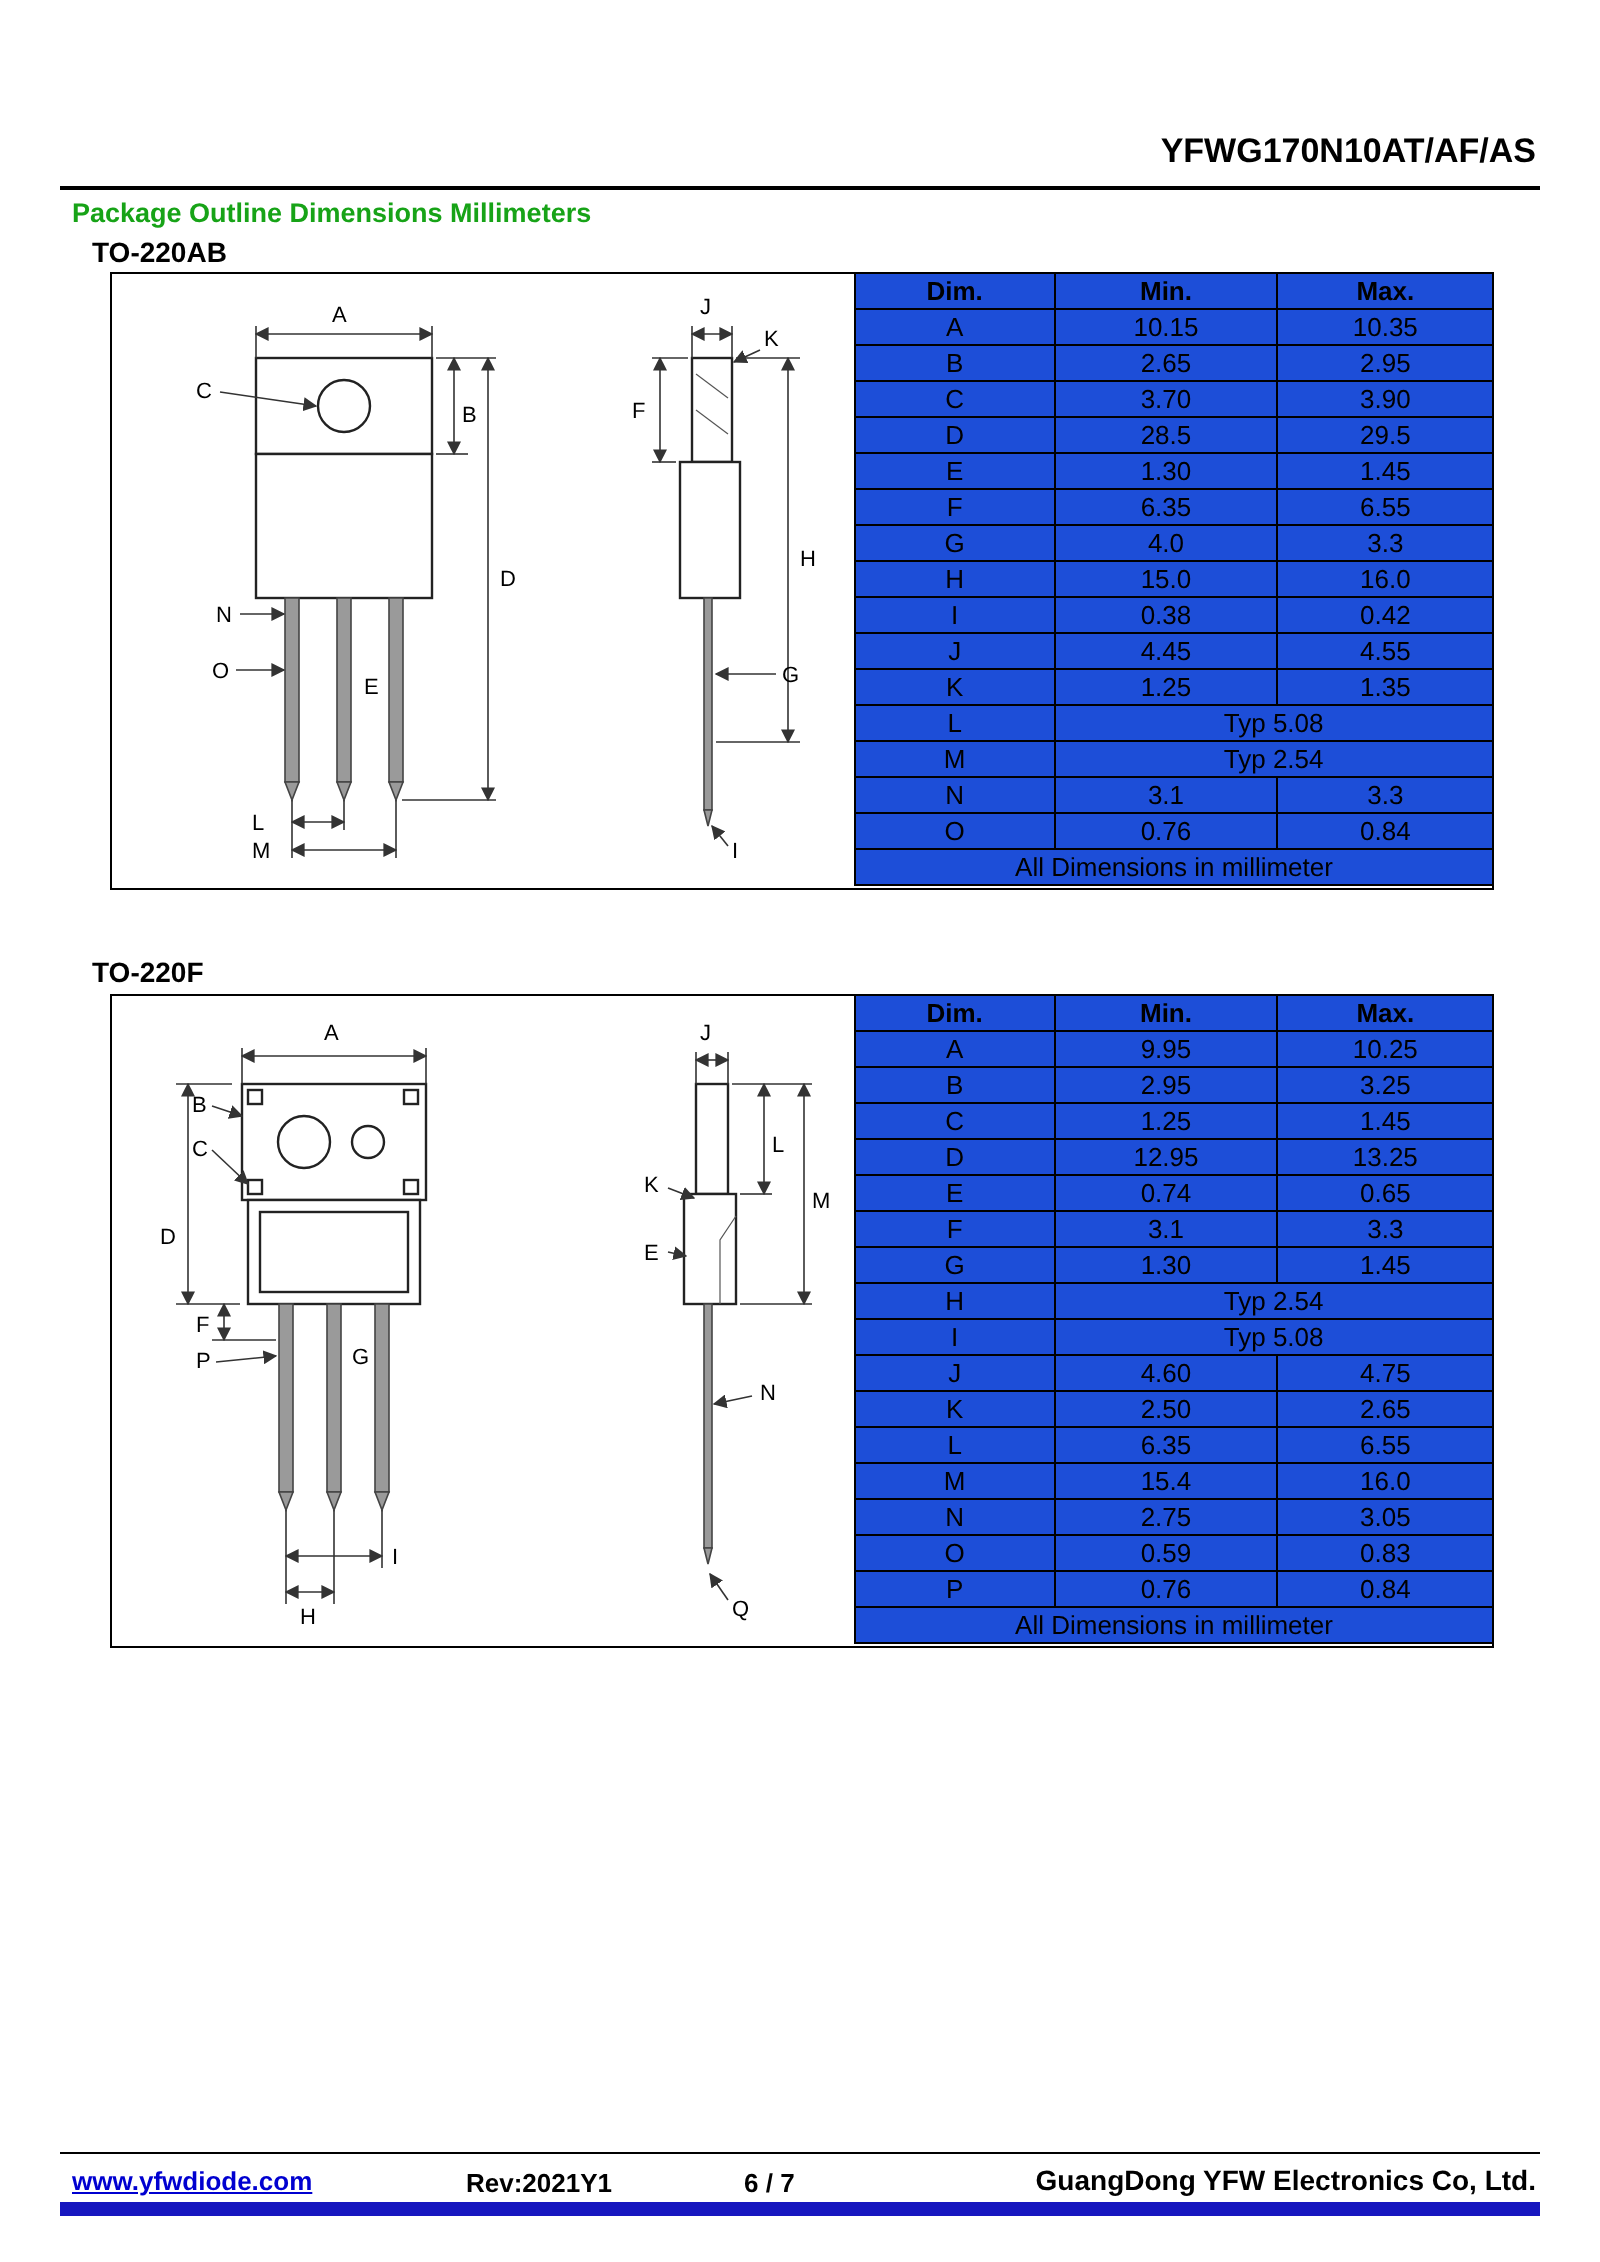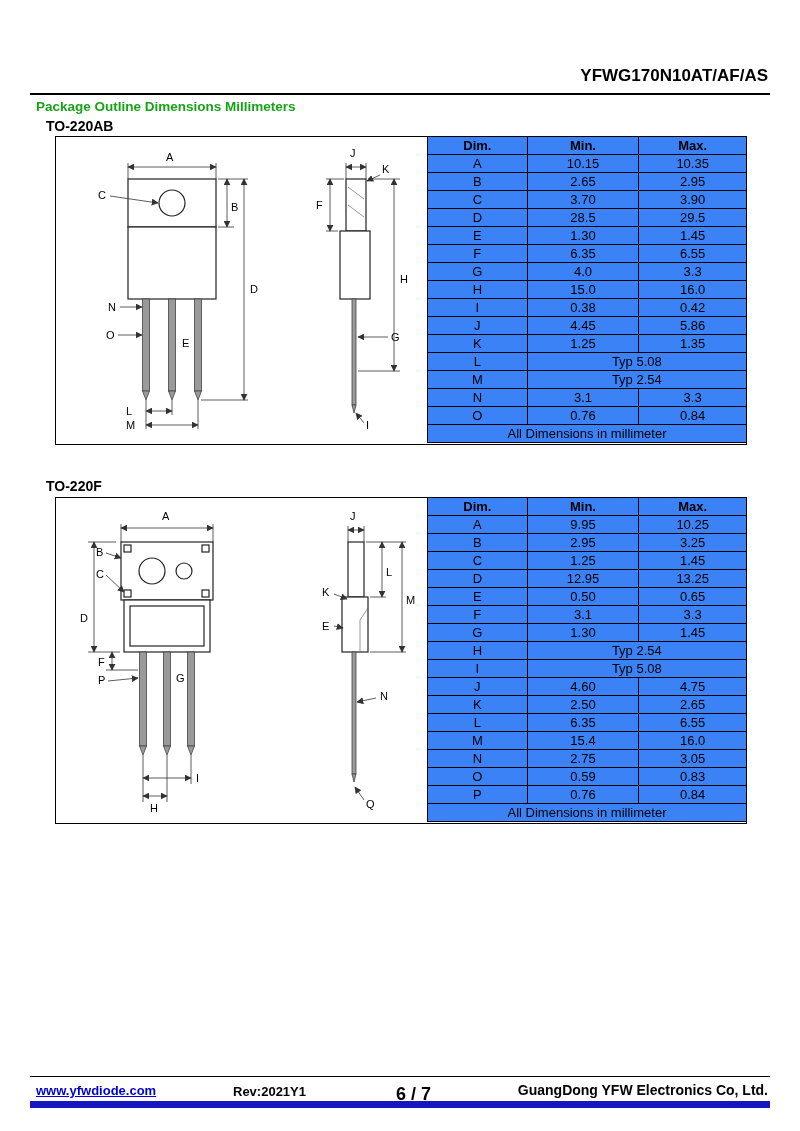--- a/index.html
+++ b/index.html
@@ -30,31 +30,31 @@
   #fig-ab-side{position:absolute;left:232px;top:4px;}
   #fig-f-front{position:absolute;left:10px;top:2px;}
   #fig-f-side{position:absolute;left:230px;top:2px;}
   .part{fill:#fff;stroke:#222;stroke-width:1.2;}
   .lead{fill:#9a9a9a;stroke:#444;stroke-width:0.8;}
   .dim,.ext{stroke:#333;stroke-width:0.8;fill:none;}
   .thin{stroke:#555;stroke-width:0.6;fill:none;}
   .dim-label{font-family:"Liberation Sans",sans-serif;font-size:11px;fill:#000;}
 
   
-  .dim-table{position:absolute;top:-1px;right:-1px;width:320px;border-collapse:collapse;background:#3b82f6;}
+  .dim-table{position:absolute;top:-1px;right:-1px;width:320px;border-collapse:collapse;background:#1d4ed8;}
   .dim-table th,.dim-table td{border:1px solid #000;font-size:13px;text-align:center;
        height:17px;line-height:17px;padding:0 2px;}
   .dim-table th{font-weight:bold;}
 
   
   .footer-rule{position:absolute;left:30px;top:1076px;width:740px;border-top:1px solid #000;}
   .f-web{position:absolute;left:36px;top:1083px;font-size:13px;font-weight:bold;
          color:var(--link,#0000d0);text-decoration:underline;cursor:pointer;}
   .f-rev{position:absolute;left:233px;top:1084px;font-size:13px;font-weight:bold;}
-  .f-page{position:absolute;left:396px;top:1084px;font-size:18px;font-weight:bold;}
+  .f-page{position:absolute;left:372px;top:1084px;font-size:13px;font-weight:bold;}
   .f-co{position:absolute;right:32px;top:1082px;font-size:14px;font-weight:bold;}
   .footer-bar{position:absolute;left:30px;top:1101px;width:740px;height:7px;
               background:var(--blue,#1717bf);}
 </style>
 </head>
 <body>
 
 <div class="page">
 
   <svg width="0" height="0" style="position:absolute" aria-hidden="true">
@@ -198,21 +198,21 @@
             <td>16.0</td>
           </tr>
           <tr>
             <td>I</td>
             <td>0.38</td>
             <td>0.42</td>
           </tr>
           <tr>
             <td>J</td>
             <td>4.45</td>
-            <td>5.86</td>
+            <td>4.55</td>
           </tr>
           <tr>
             <td>K</td>
             <td>1.25</td>
             <td>1.35</td>
           </tr>
           <tr>
             <td>L</td>
             <td colspan="2">Typ 5.08</td>
           </tr>
@@ -346,21 +346,21 @@
             <td>1.25</td>
             <td>1.45</td>
           </tr>
           <tr>
             <td>D</td>
             <td>12.95</td>
             <td>13.25</td>
           </tr>
           <tr>
             <td>E</td>
-            <td>0.50</td>
+            <td>0.74</td>
             <td>0.65</td>
           </tr>
           <tr>
             <td>F</td>
             <td>3.1</td>
             <td>3.3</td>
           </tr>
           <tr>
             <td>G</td>
             <td>1.30</td>

